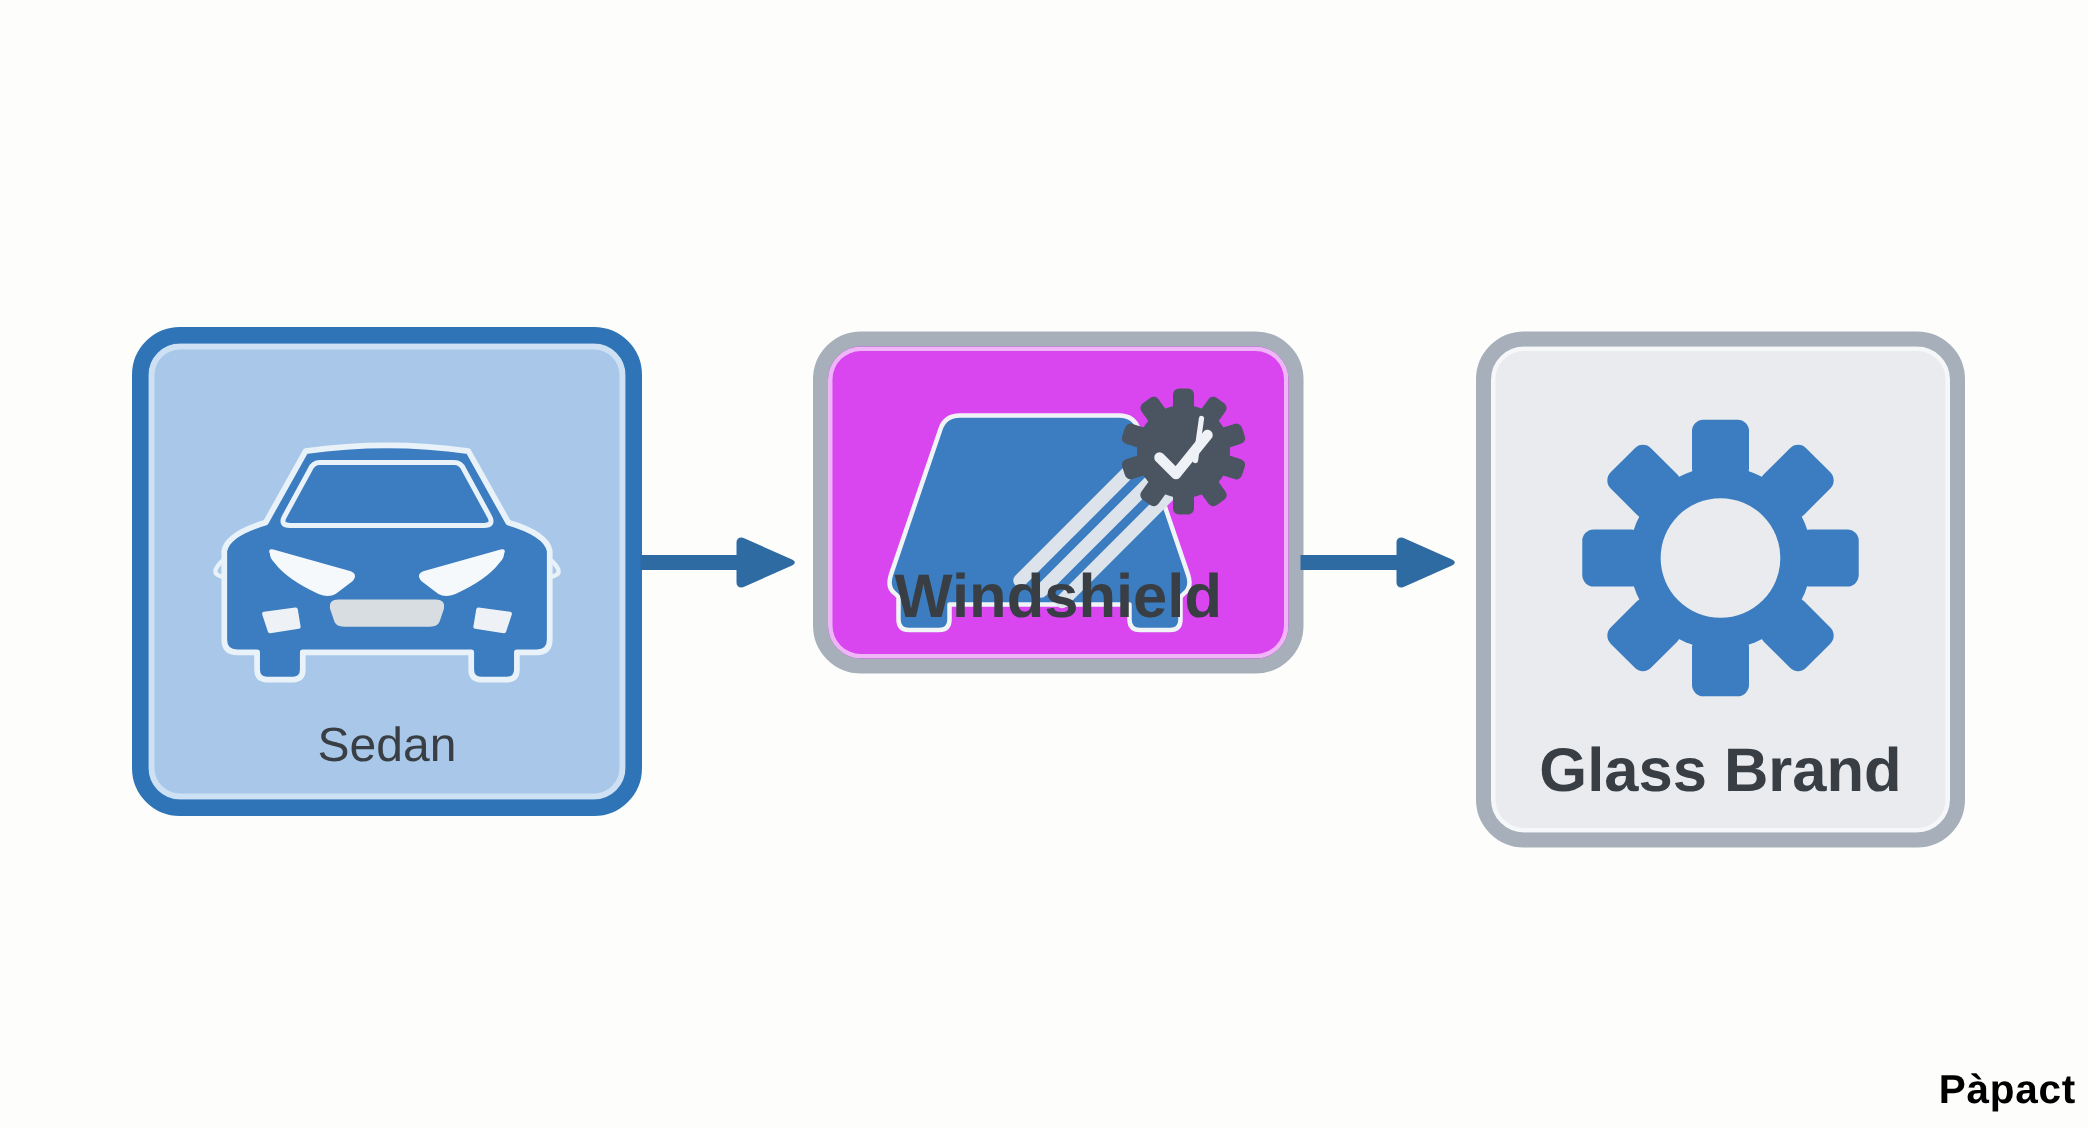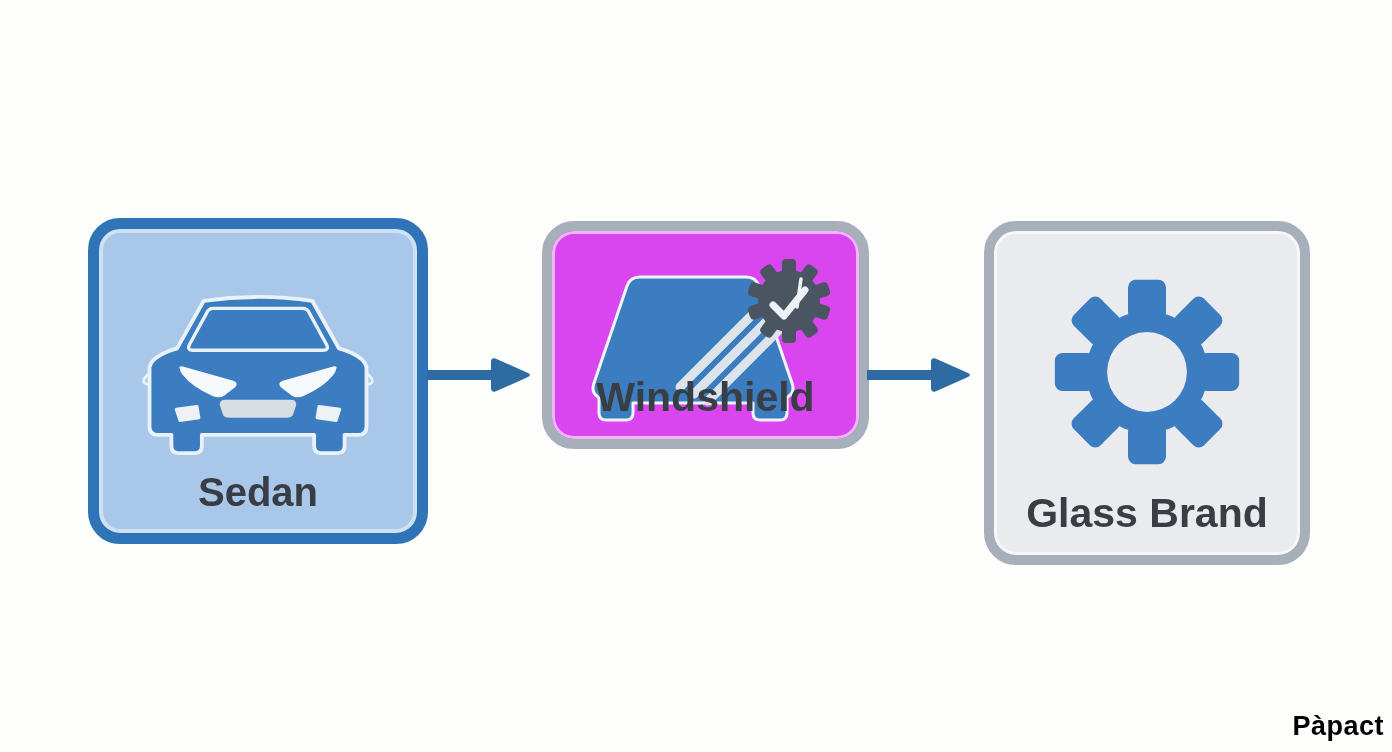--- a/index.html
+++ b/index.html
@@ -34,21 +34,21 @@
     position:absolute;left:50%;transform:translateX(-50%);
     display:block;
   }
   .car-icon{top:62px;}
   .windshield-icon{top:24px;}
   .gear-icon{top:46px;}
   .node-label{
     position:absolute;left:0;right:0;bottom:18px;
     text-align:center;color:#383e44;
   }
-  .label-sedan{font-size:40px;font-weight:700;}
+  .label-sedan{font-size:32px;font-weight:400;}
   .label-bold{font-size:41px;font-weight:700;}
   .connector{position:absolute;width:106px;height:36px;}
   .connector-1{left:426px;top:357px;}
   .connector-2{left:866px;top:357px;}
   .watermark{
     position:absolute;right:8px;bottom:10px;
     font-size:27px;font-weight:700;color:#000000;letter-spacing:.5px;
   }
 </style>
 </head>

